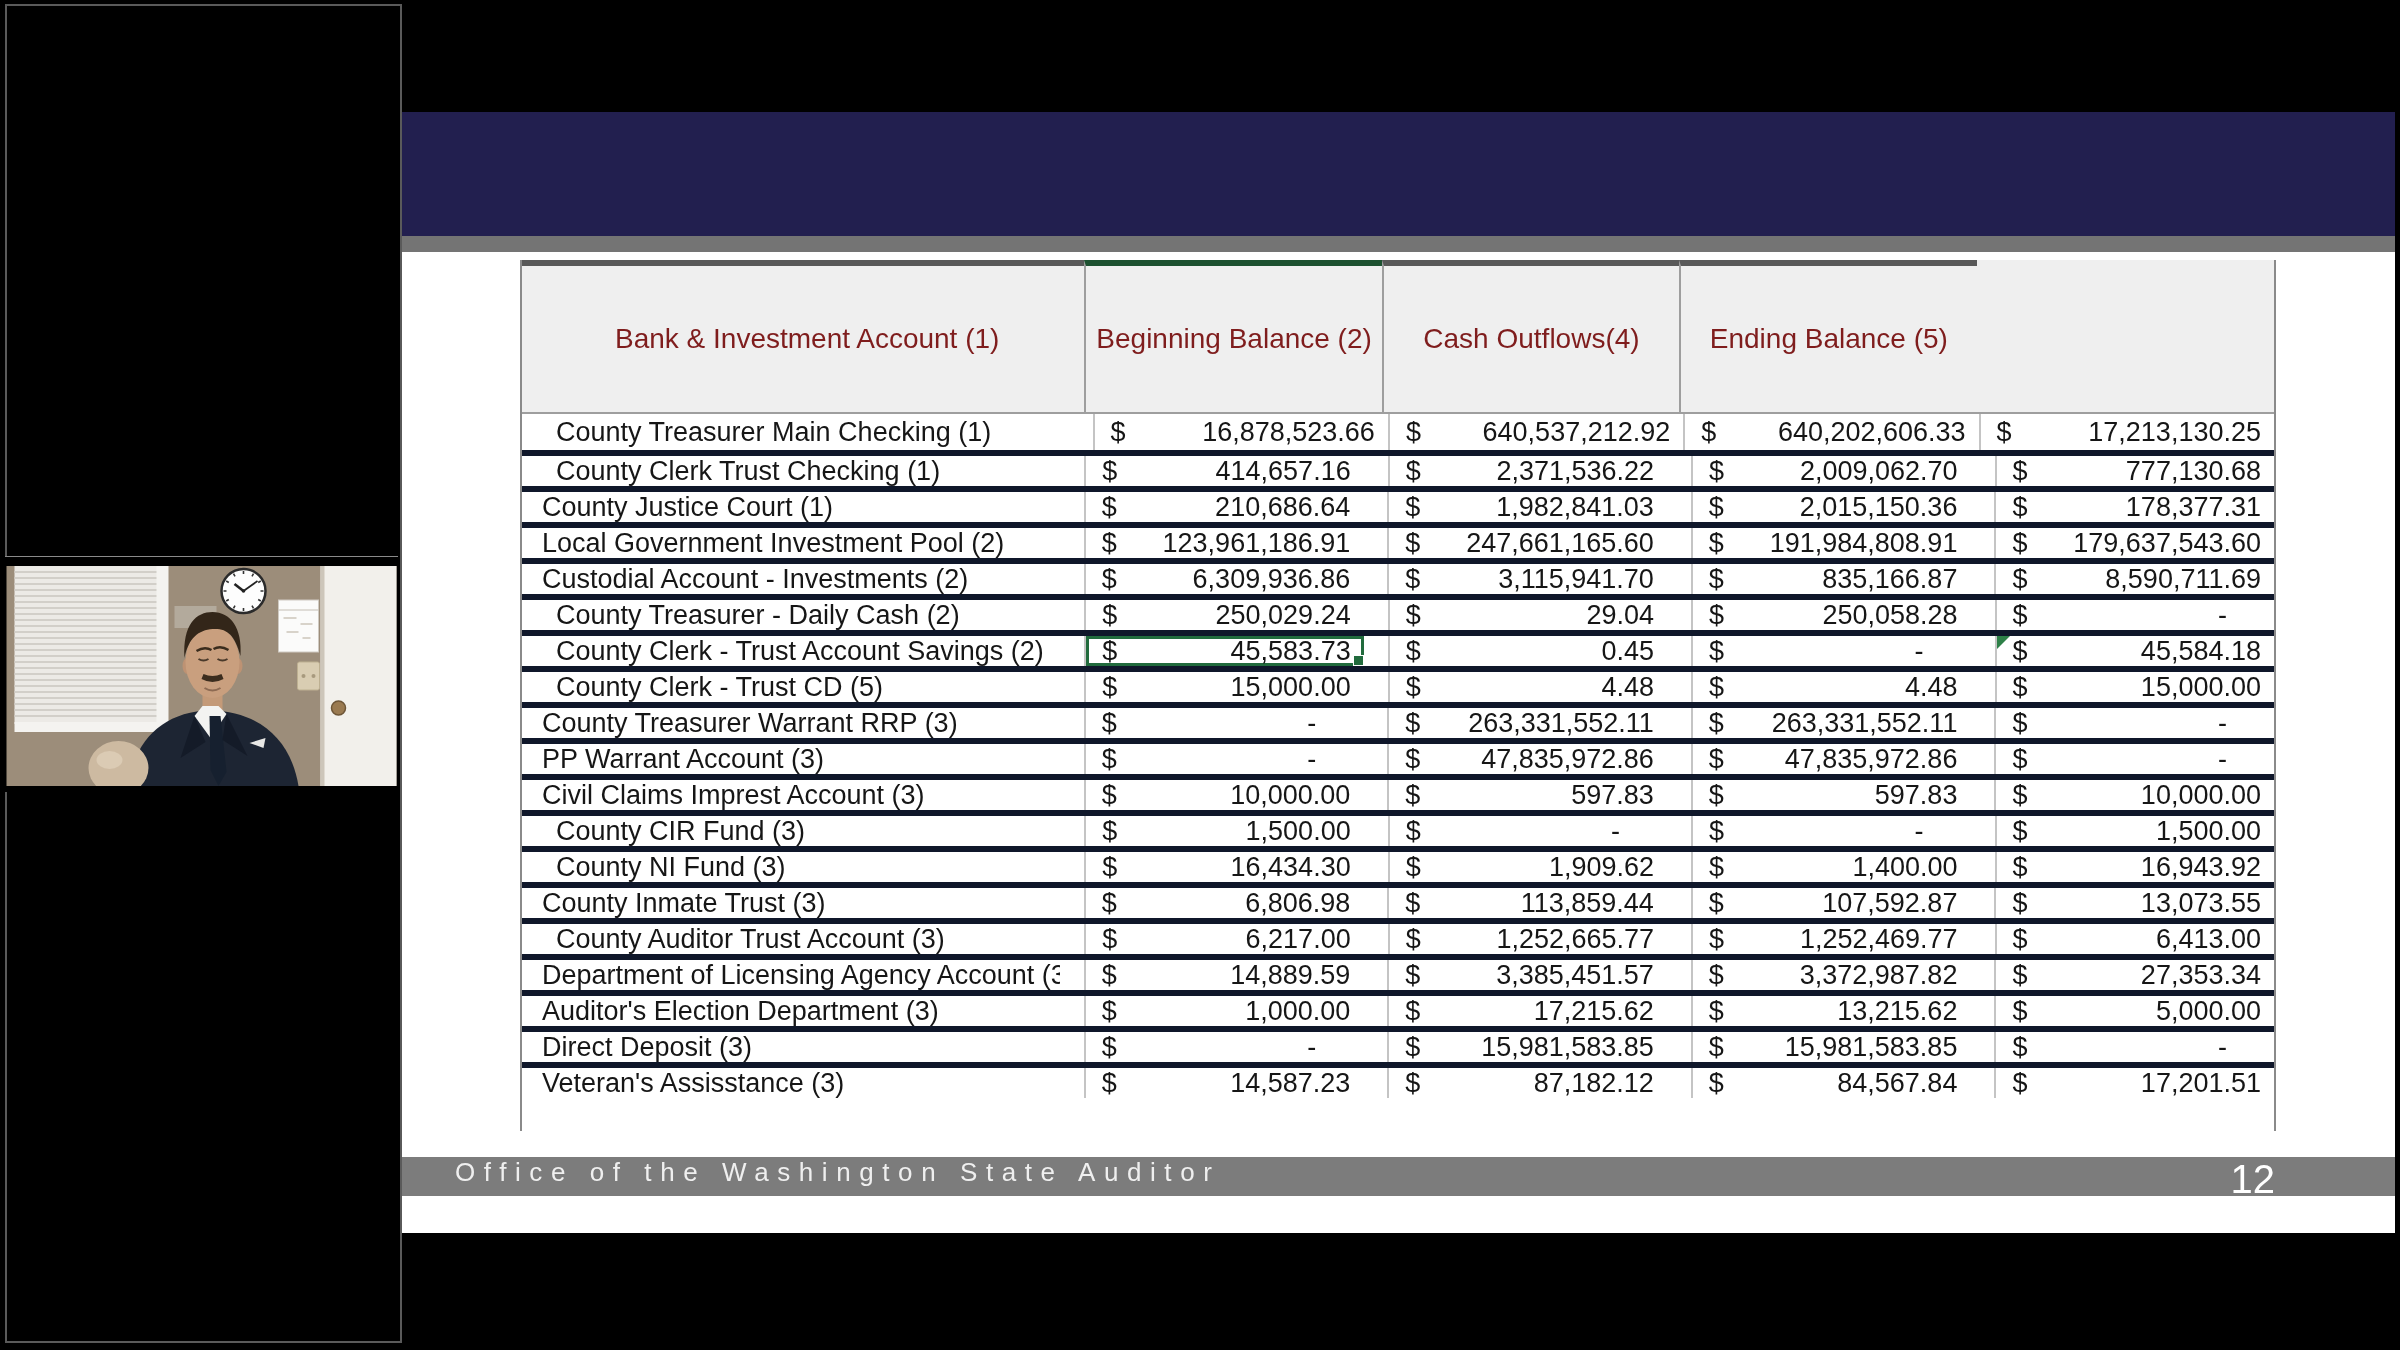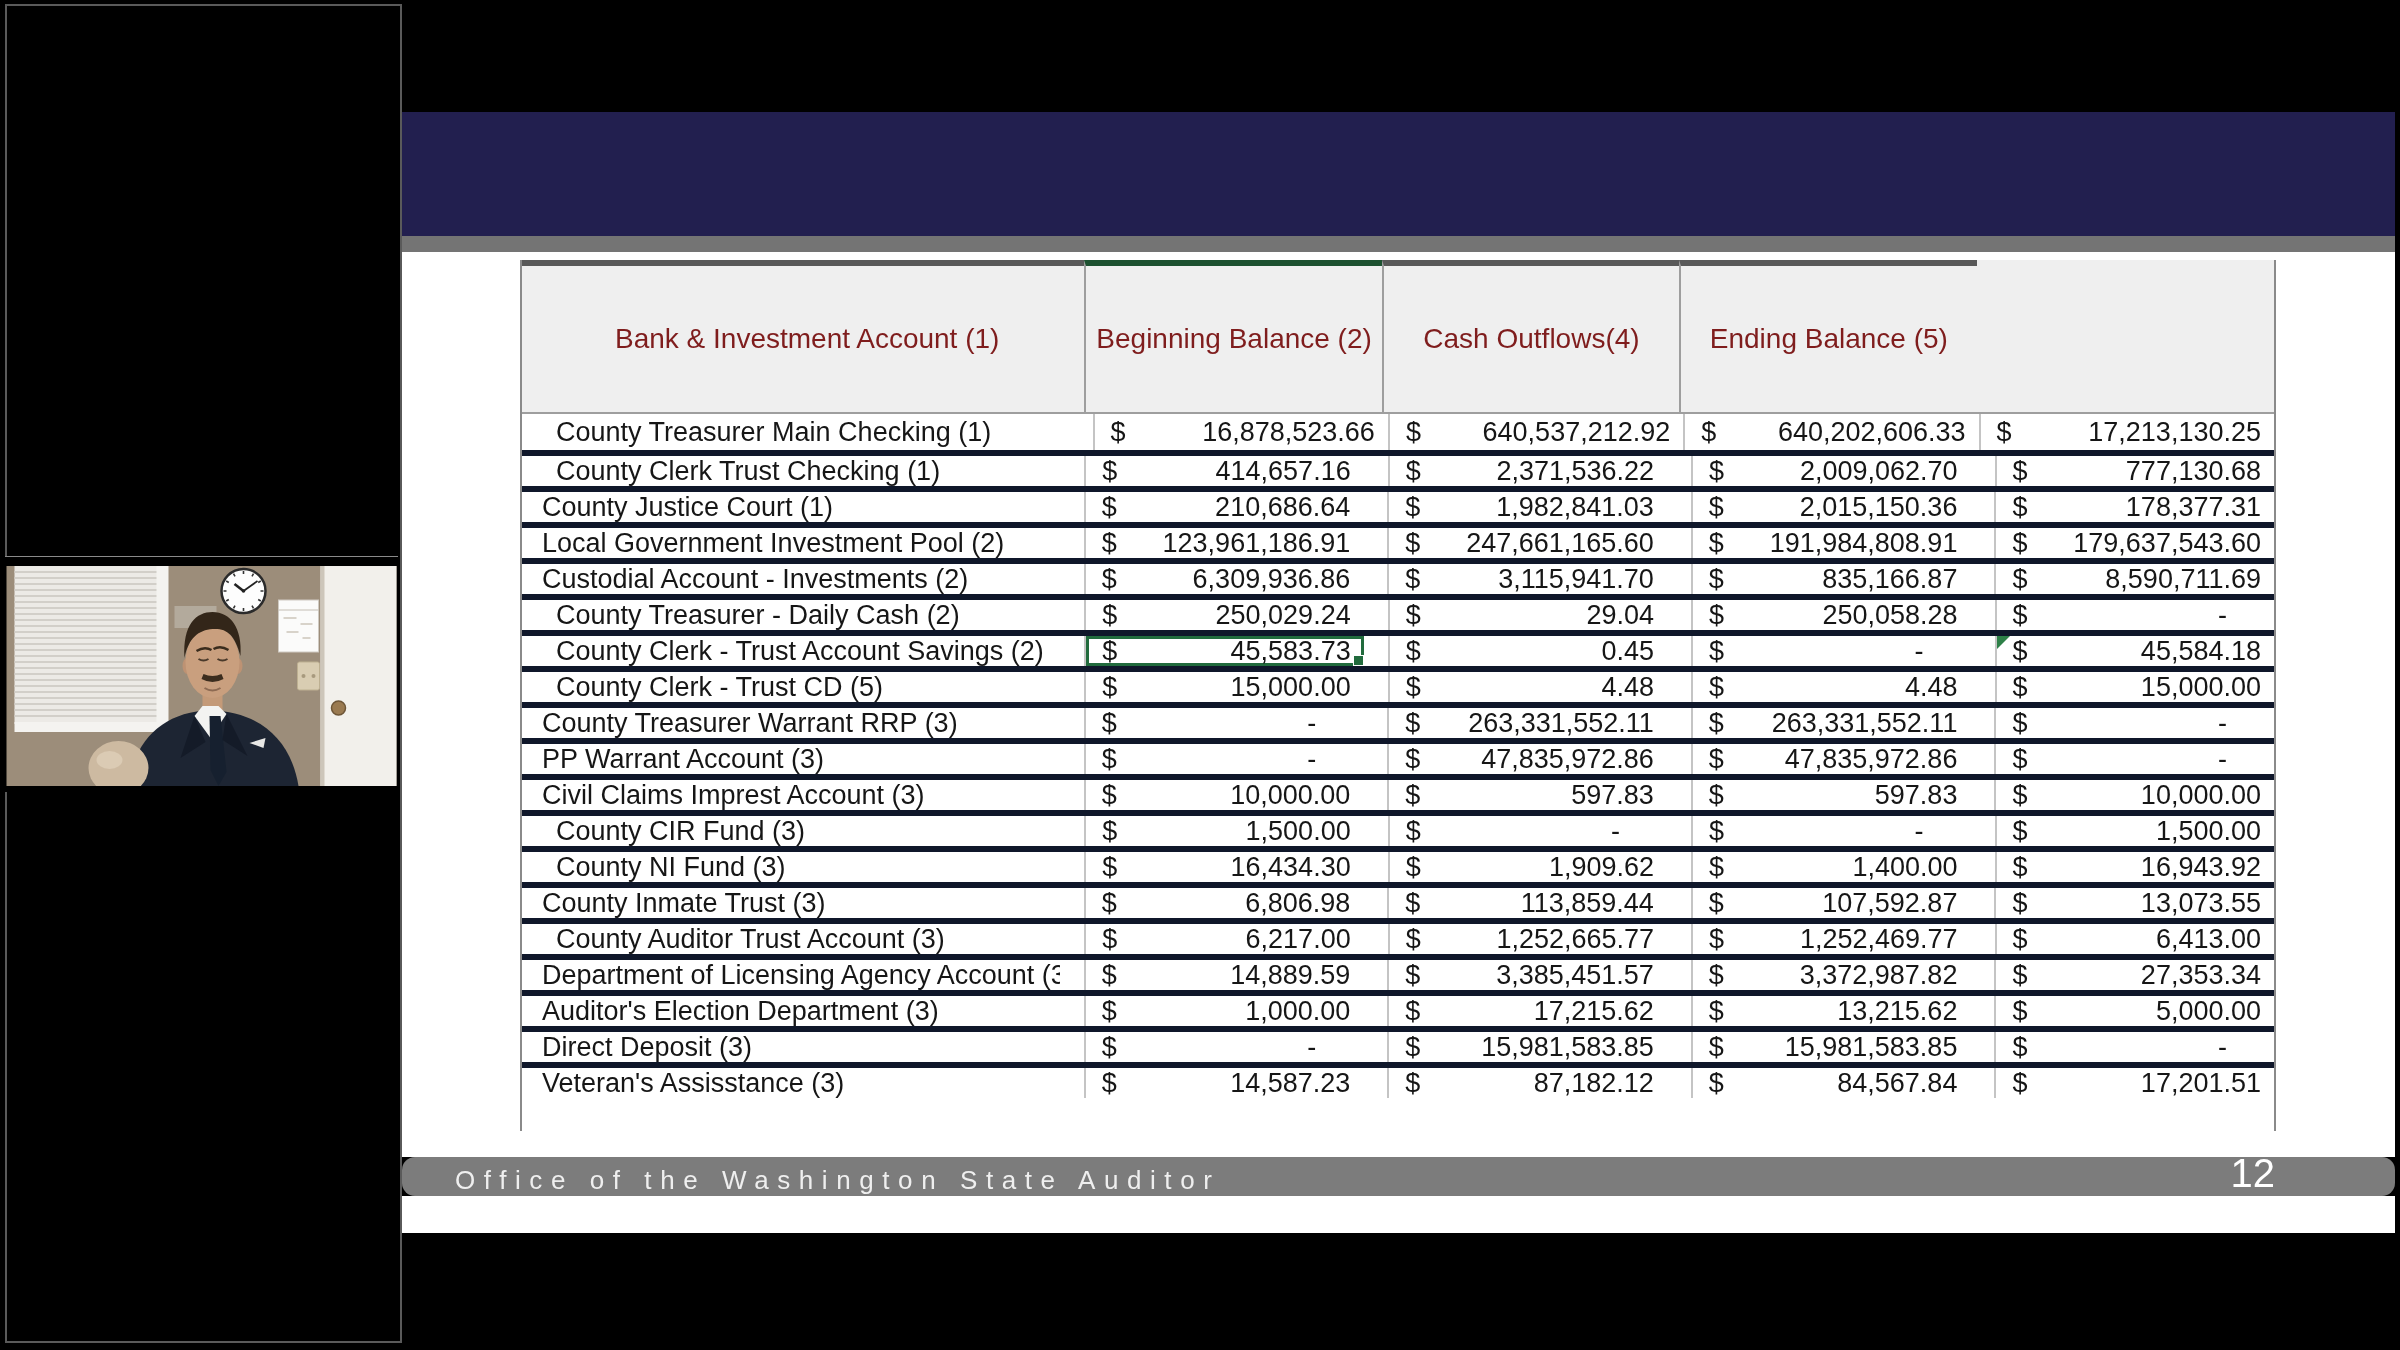--- a/index.html
+++ b/index.html
@@ -12,21 +12,21 @@
                 border:2px solid #5a5a5a; background:#000; }
   .webcam-tile { left:7px; top:556px; width:393px; height:236px;
                  background:#000; border-top:1px solid #8a8a8a; }
   .webcam-tile svg { position:absolute; left:1px; top:9px; }
 
   
   .slide-title-bar   { left:402px; top:112px; width:1993px; height:124px; background:#221F4F; }
   .slide-accent      { left:402px; top:236px; width:1993px; height:16px;  background:#747474; }
   .slide-canvas      { left:402px; top:252px; width:1993px; height:905px; background:#ffffff; }
   .slide-footer-bar  { left:402px; top:1157px; width:1993px; height:39px; background:#7c7c7c;
-                       display:flex; align-items:flex-end;border-radius:13px; }
+                       display:flex; align-items:flex-start; }
   .slide-bottom-strip{ left:402px; top:1196px; width:1993px; height:37px; background:#ffffff; }
 
   .footer-text { color:#efefef; font-size:26px; letter-spacing:0.33em;
                  padding-left:53px; white-space:nowrap; }
   .page-number { color:#ffffff; font-size:40px; margin-left:auto; padding-right:120px; }
 
   
   .acct-table { left:520px; top:260px; width:1756px; height:871px; overflow:hidden;
                 background:#fff; border-left:2px solid #8a8a8a; border-right:2px solid #8a8a8a;
                 color:#161616; }

